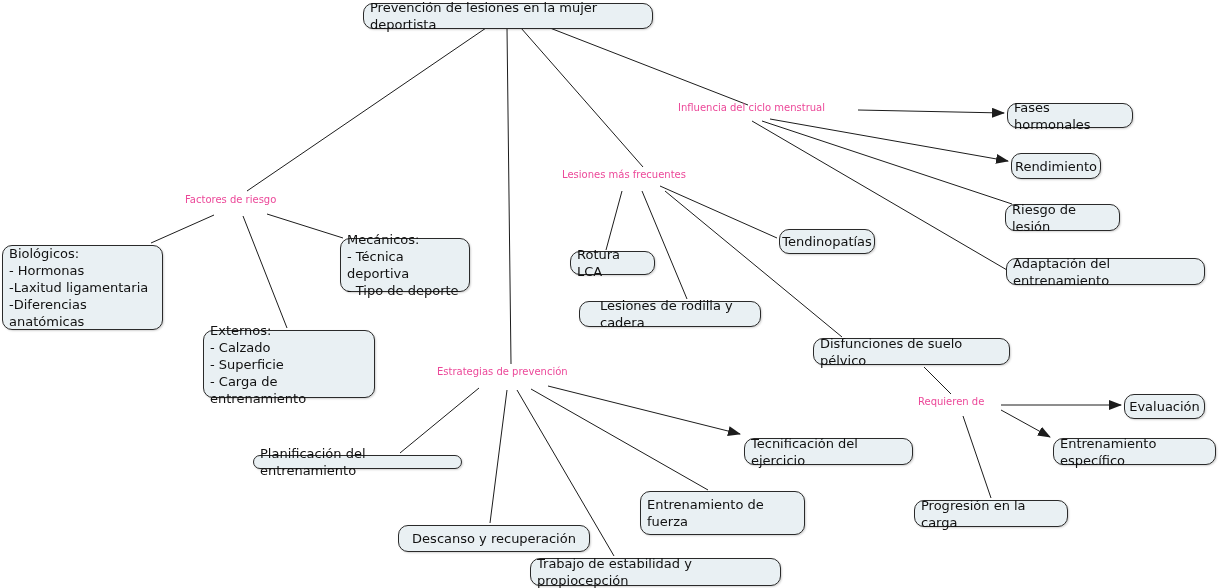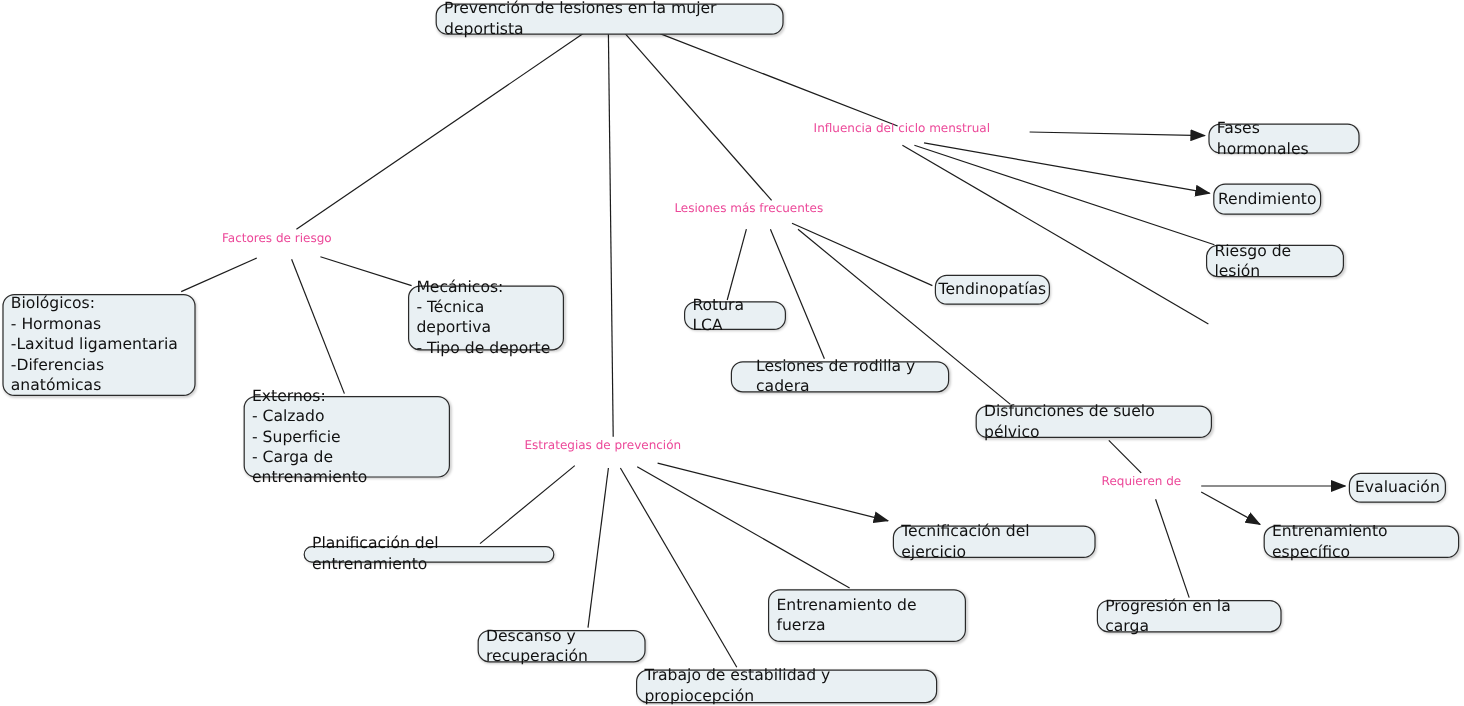--- a/index.html
+++ b/index.html
@@ -96,40 +96,41 @@
 
   <div class="node" style="left:203px; top:330px; width:172px; height:68px;">Externos:
 - Calzado
 - Superficie
 - Carga de entrenamiento</div>
 
   <div class="node" style="left:570px; top:251px; width:85px; height:24px;">Rotura LCA</div>
 
   <div class="node" style="left:779px; top:229px; width:96px; height:25px;">Tendinopatías</div>
 
-  <div class="node" style="left:609px; top:301px; width:182px; height:26px;padding-left:20px;">Lesiones de rodilla y cadera</div>
+  <div class="node" style="left:579px; top:301px; width:182px; height:26px;padding-left:20px;">Lesiones de rodilla y cadera</div>
 
   <div class="node" style="left:813px; top:338px; width:197px; height:27px;">Disfunciones de suelo pélvico</div>
 
   <div class="node" style="left:1007px; top:103px; width:126px; height:25px;">Fases hormonales</div>
 
   <div class="node" style="left:1011px; top:153px; width:90px; height:26px;">Rendimiento</div>
 
   <div class="node" style="left:1005px; top:204px; width:115px; height:27px;">Riesgo de lesión</div>
 
+  <div class="node" style="left:1006px; top:258px; width:199px; height:27px;">Adaptación del entrenamiento</div>
 
   <div class="node" style="left:1124px; top:394px; width:81px; height:25px;">Evaluación</div>
 
   <div class="node" style="left:1053px; top:438px; width:163px; height:27px;">Entrenamiento específico</div>
 
   <div class="node" style="left:914px; top:500px; width:154px; height:27px;">Progresión en la carga</div>
 
   <div class="node" style="left:253px; top:455px; width:209px; height:14px;">Planificación del entrenamiento</div>
 
-  <div class="node" style="left:398px; top:525px; width:140px; height:27px;">Descanso y recuperación</div>
+  <div class="node" style="left:398px; top:525px; width:192px; height:27px;">Descanso y recuperación</div>
 
   <div class="node" style="left:530px; top:558px; width:251px; height:28px;">Trabajo de estabilidad y propiocepción</div>
 
   <div class="node" style="left:640px; top:491px; width:165px; height:44px;">Entrenamiento de fuerza</div>
 
   <div class="node" style="left:744px; top:438px; width:169px; height:27px;">Tecnificación del ejercicio</div>
 
   <div class="text-label" style="left:185px; top:194px;">Factores de riesgo</div>
 
   <div class="text-label" style="left:562px; top:169px;">Lesiones más frecuentes</div>

